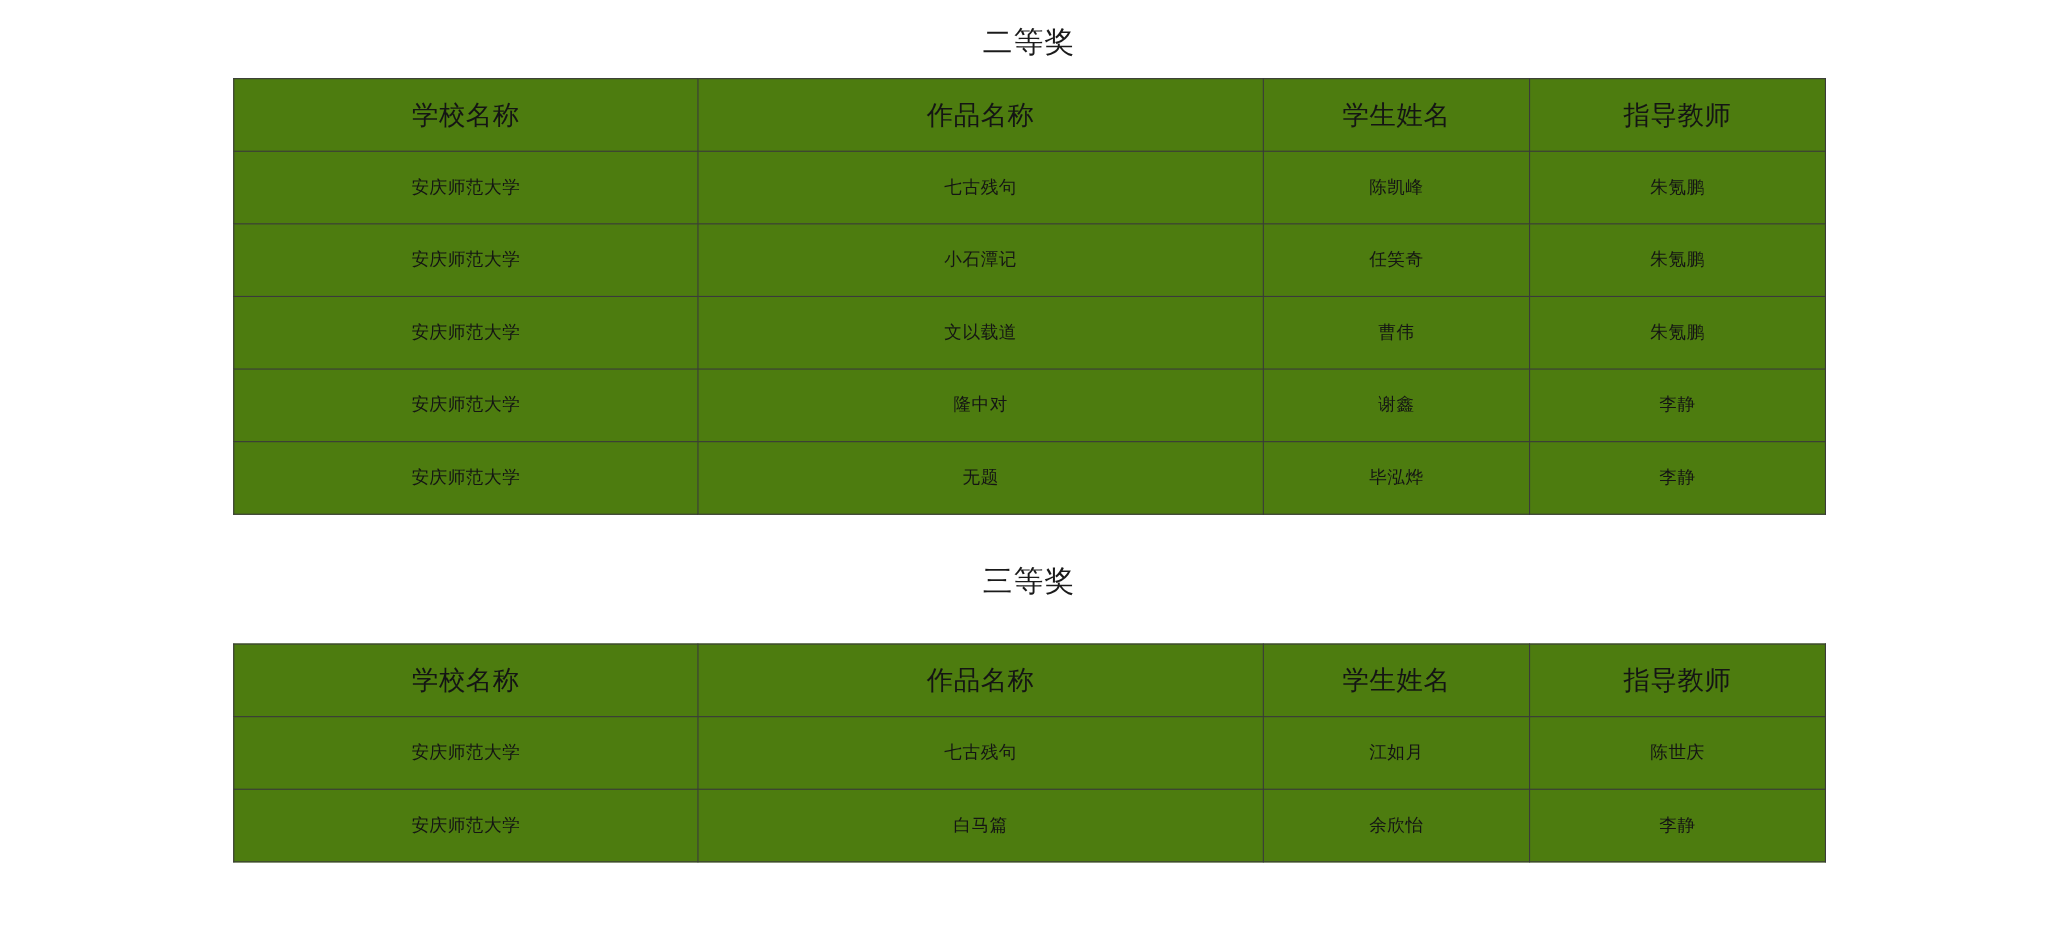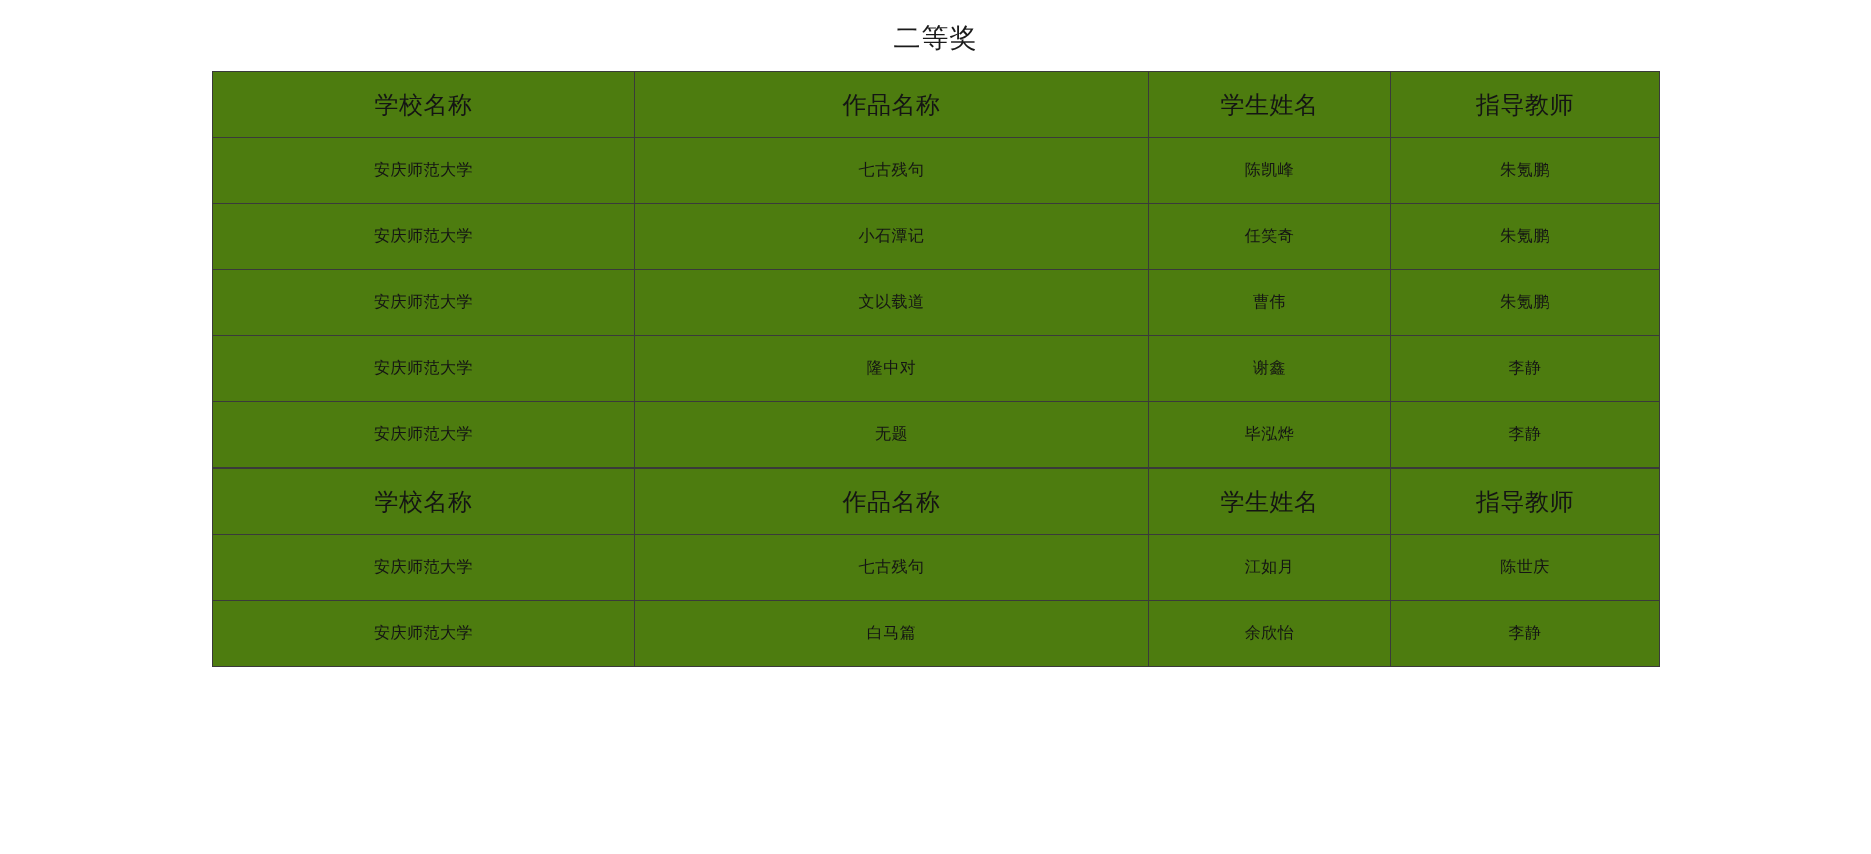--- a/index.html
+++ b/index.html
@@ -112,20 +112,21 @@
           <td>安庆师范大学</td>
           <td>无题</td>
           <td>毕泓烨</td>
           <td>李静</td>
         </tr>
       </tbody>
     </table>
   </div>
 
   <div class="section">
+    <div class="section-title title-award-3">三等奖</div>
     <table class="award-table">
       <colgroup>
         <col class="c0">
           <col class="c1">
           <col class="c2">
           <col class="c3">
       </colgroup>
       <tbody>
         <tr class="header-row">
           <td>学校名称</td>

